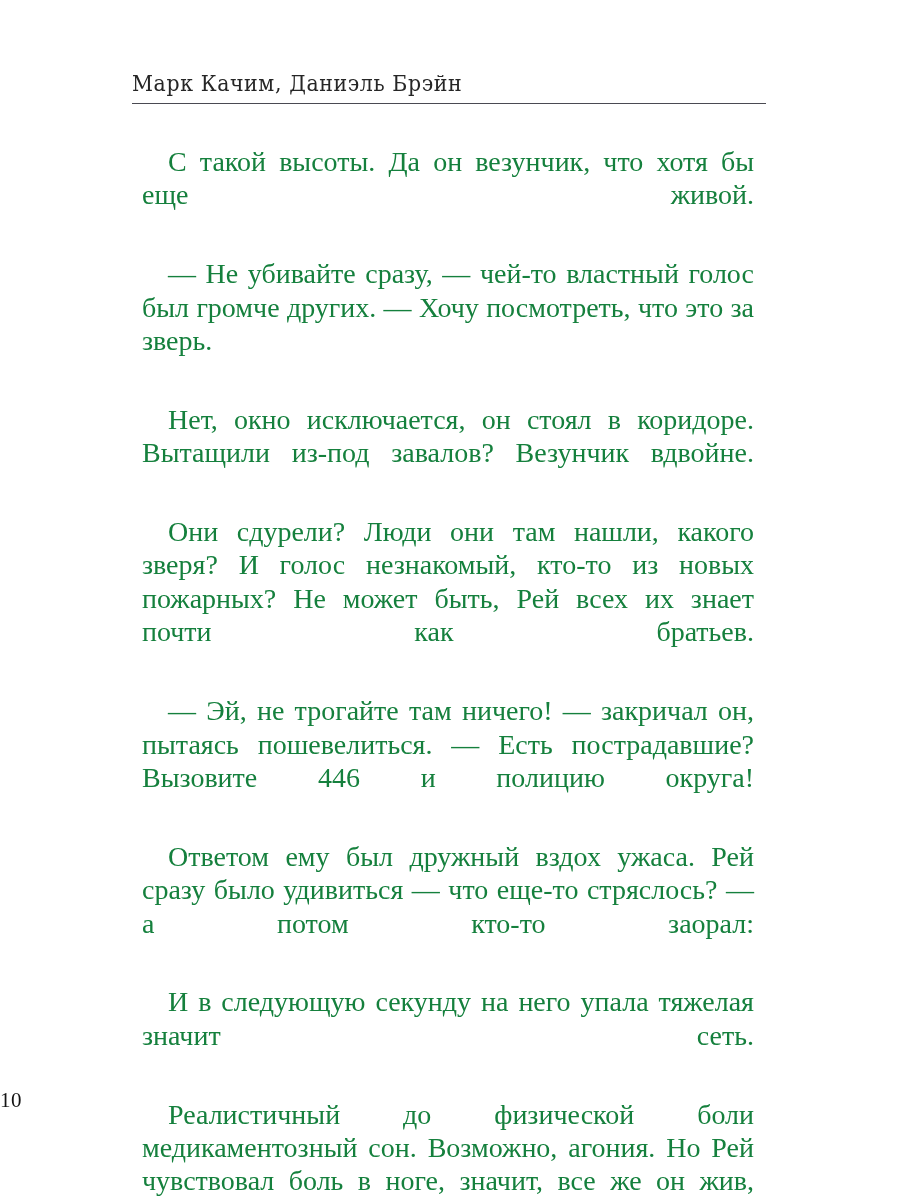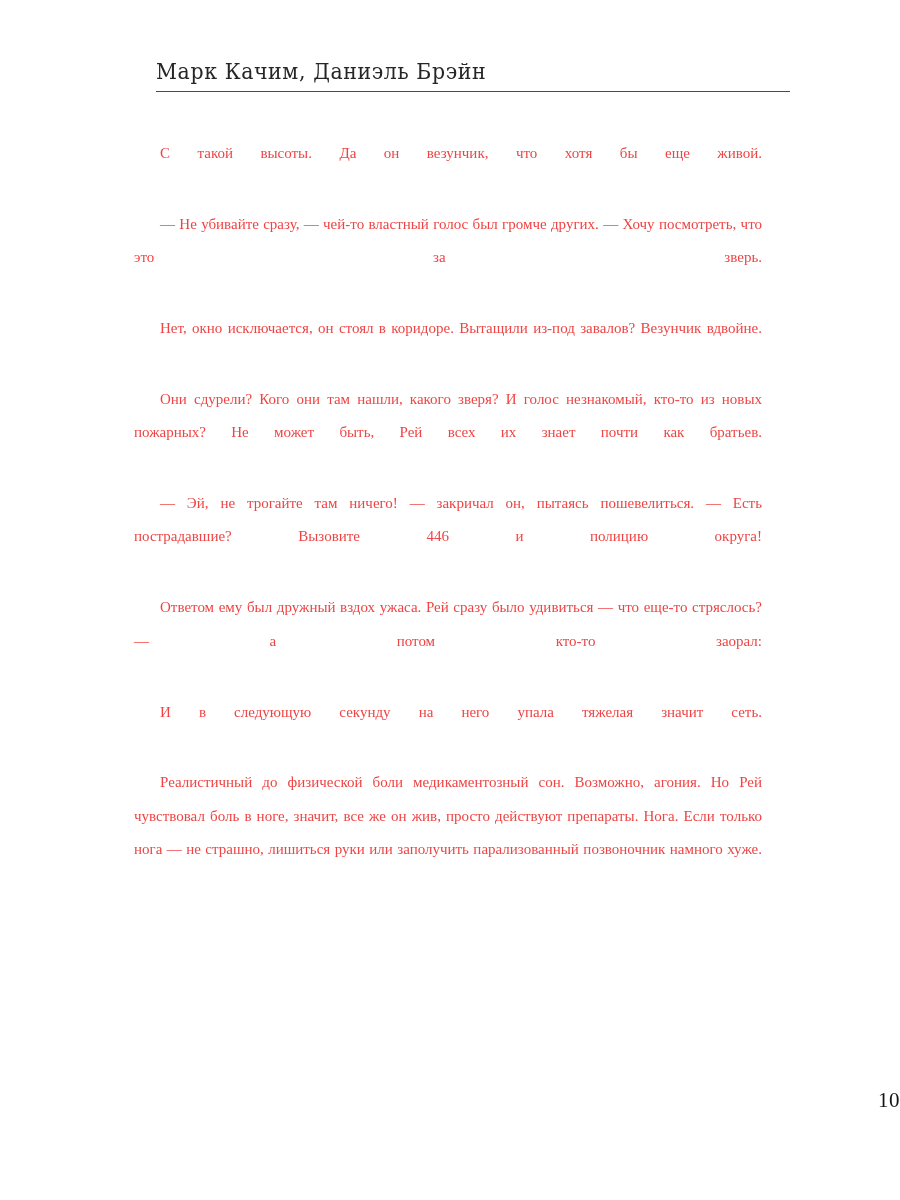--- a/index.html
+++ b/index.html
@@ -20,23 +20,22 @@
     width: 900px;
     height: 1200px;
     background: #ffffff;
     box-sizing: border-box;
   }
 
   
   .running-head {
     position: absolute;
     left: 132px;
-    top: 60px;
+    top: 72px;
     width: 634px;
-    margin-left: 24px;
   }
 
   .running-head-title {
     font-family: "DejaVu Serif", "Liberation Serif", serif;
     font-size: 20.5px;
     font-weight: 300;
     letter-spacing: 0.6px;
     color: #262626;
     line-height: 1.15;
     white-space: nowrap;
@@ -55,64 +54,64 @@
 
   
   .textblock {
     position: absolute;
     left: 130px;
     top: 133px;
     width: 636px;
   }
 
   .textblock p {
-    margin: 4px;
+    margin: 12px;
     text-indent: 26px;
     text-align: justify;
-    font-size: 15px;
+    font-size: 28px;
     line-height: 33.4px;
-    color: #ef4444;
+    color: #15803d;
     -webkit-font-smoothing: antialiased;
     hyphens: manual;
   }
 
   
   .textblock p::after {
     content: "";
     display: inline-block;
     width: 100%;
   }
 
   
   .folio {
     position: absolute;
     left: 0;
     top: 1088px;
     width: 900px;
-    text-align: right;
+    text-align: left;
     font-size: 21px;
     color: #141414;
     letter-spacing: 0.5px;
   }
 </style>
 </head>
 <body>
 
 <div class="page">
 
   <div class="running-head">
     <div class="running-head-title">Марк Качим, Даниэль Брэйн</div>
     <div class="running-head-rule"></div>
   </div>
 
   <div class="textblock" id="textblock">
       <p>С такой высоты. Да он везунчик, что хотя бы еще живой.</p>
       <p>— Не убивайте сразу, — чей-то властный голос был громче других. — Хочу посмотреть, что это за зверь.</p>
       <p>Нет, окно исключается, он стоял в коридоре. Вытащили из-под завалов? Везунчик вдвойне.</p>
-      <p>Они сдурели? Кого они там нашли, какого зверя? И голос незнакомый, кто-то из новых пожарных? Не может быть, Рей всех их знает почти как братьев.</p>
+      <p>Они сдурели? Люди они там нашли, какого зверя? И голос незнакомый, кто-то из новых пожарных? Не может быть, Рей всех их знает почти как братьев.</p>
       <p>— Эй, не трогайте там ничего! — закричал он, пытаясь пошевелиться. — Есть пострадавшие? Вызовите 446 и полицию округа!</p>
       <p>Ответом ему был дружный вздох ужаса. Рей сразу было удивиться — что еще-то стряслось? — а потом кто-то заорал:</p>
       <p>И в следующую секунду на него упала тяжелая значит сеть.</p>
       <p>Реалистичный до физической боли медикаментозный сон. Возможно, агония. Но Рей чувствовал боль в ноге, значит, все же он жив, просто действуют препараты. Нога. Если только нога — не страшно, лишиться руки или заполучить парализованный позвоночник намного хуже.</p>
     </div>
 
   <div class="folio">10</div>
 
 </div>
 

